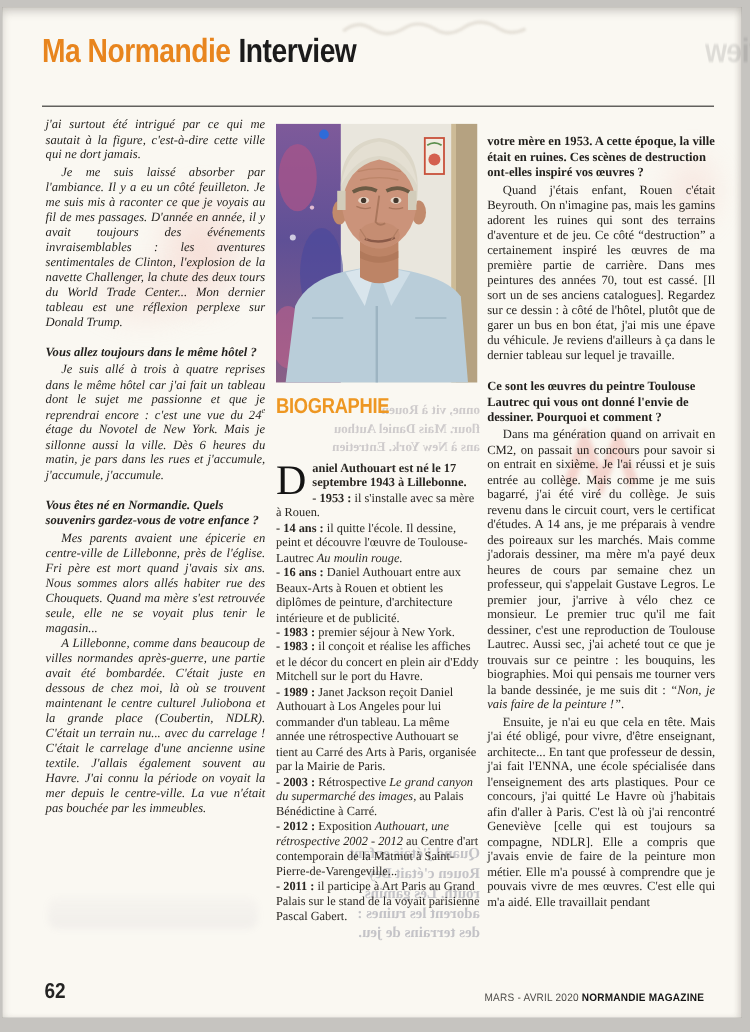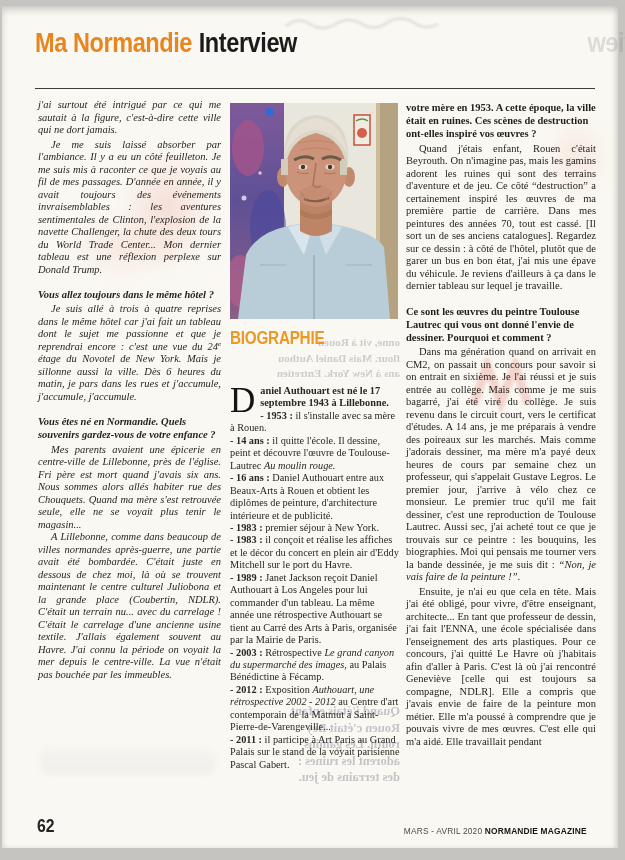--- a/index.html
+++ b/index.html
@@ -33,21 +33,21 @@
   .rule{position:absolute;left:33px;width:560px;top:82px;border-top:1.7px solid #3d3c3a;}
   
   .col{
     position:absolute;font-size:10.5px;line-height:12.5px;color:#211f1c;
     text-align:justify;hyphens:auto;
   }
   #col1{left:36px;top:93px;width:183px;font-style:italic;}
   #col3{left:404px;top:95px;width:190px;}
   .col p{margin:0;}
   p.q{font-weight:bold;margin-top:12px;text-align:left;line-height:13.2px;}
-  p.q.first{margin-top:0;}
+  p.q.first{margin-top:11px;}
   p.a{text-indent:13px;margin-top:2px;}
   p.a.cont{margin-top:0;}
   .ital{font-style:italic;}
   sup{font-size:7px;line-height:0;}
   
   .photo{position:absolute;left:228px;top:97px;width:168px;height:216px;overflow:hidden;}
   
   .bio-heading{
     position:absolute;left:228px;top:322px;
     font-family:"Liberation Sans", sans-serif;font-weight:bold;
@@ -213,21 +213,21 @@
 
   <div class="bio-heading">BIOGRAPHIE</div>
   <div id="bio">
     <p><span class="dropcap">D</span><span class="bio-intro">aniel Authouart est né le 17 septembre 1943 à Lillebonne.</span></p>
     <p class="bio-entry"><span class="b">- 1953 :</span><span> il s'installe avec sa mère à Rouen.</span></p>
     <p class="bio-entry"><span class="b">- 14 ans :</span><span> il quitte l'école. Il dessine, peint et découvre l'œuvre de Toulouse-Lautrec </span><span class="i">Au moulin rouge.</span></p>
     <p class="bio-entry"><span class="b">- 16 ans :</span><span> Daniel Authouart entre aux Beaux-Arts à Rouen et obtient les diplômes de peinture, d'architecture intérieure et de publicité.</span></p>
     <p class="bio-entry"><span class="b">- 1983 :</span><span> premier séjour à New York.</span></p>
     <p class="bio-entry"><span class="b">- 1983 :</span><span> il conçoit et réalise les affiches et le décor du concert en plein air d'Eddy Mitchell sur le port du Havre.</span></p>
     <p class="bio-entry"><span class="b">- 1989 :</span><span> Janet Jackson reçoit Daniel Authouart à Los Angeles pour lui commander d'un tableau. La même année une rétrospective Authouart se tient au Carré des Arts à Paris, organisée par la Mairie de Paris.</span></p>
-    <p class="bio-entry"><span class="b">- 2003 :</span><span> Rétrospective </span><span class="i">Le grand canyon du supermarché des images,</span><span> au Palais Bénédictine à Fécamp.</span></p>
+    <p class="bio-entry"><span class="b">- 2003 :</span><span> Rétrospective </span><span class="i">Le grand canyon du supermarché des images,</span><span> au Palais Bénédictine à Carré.</span></p>
     <p class="bio-entry"><span class="b">- 2012 :</span><span> Exposition </span><span class="i">Authouart, une rétrospective 2002 - 2012</span><span> au Centre d'art contemporain de la Matmut à Saint-Pierre-de-Varengeville...</span></p>
     <p class="bio-entry"><span class="b">- 2011 :</span><span> il participe à Art Paris au Grand Palais sur le stand de la voyait parisienne Pascal Gabert.</span></p>
   </div>
 
   <div class="ghost" id="ghost-ruines">
     <div>Quand j'étais enfant</div>
     <div>Rouen c'était Bey</div>
     <div>routh. Les gamins</div>
     <div>adorent les ruines :</div>
     <div>des terrains de jeu.</div>

